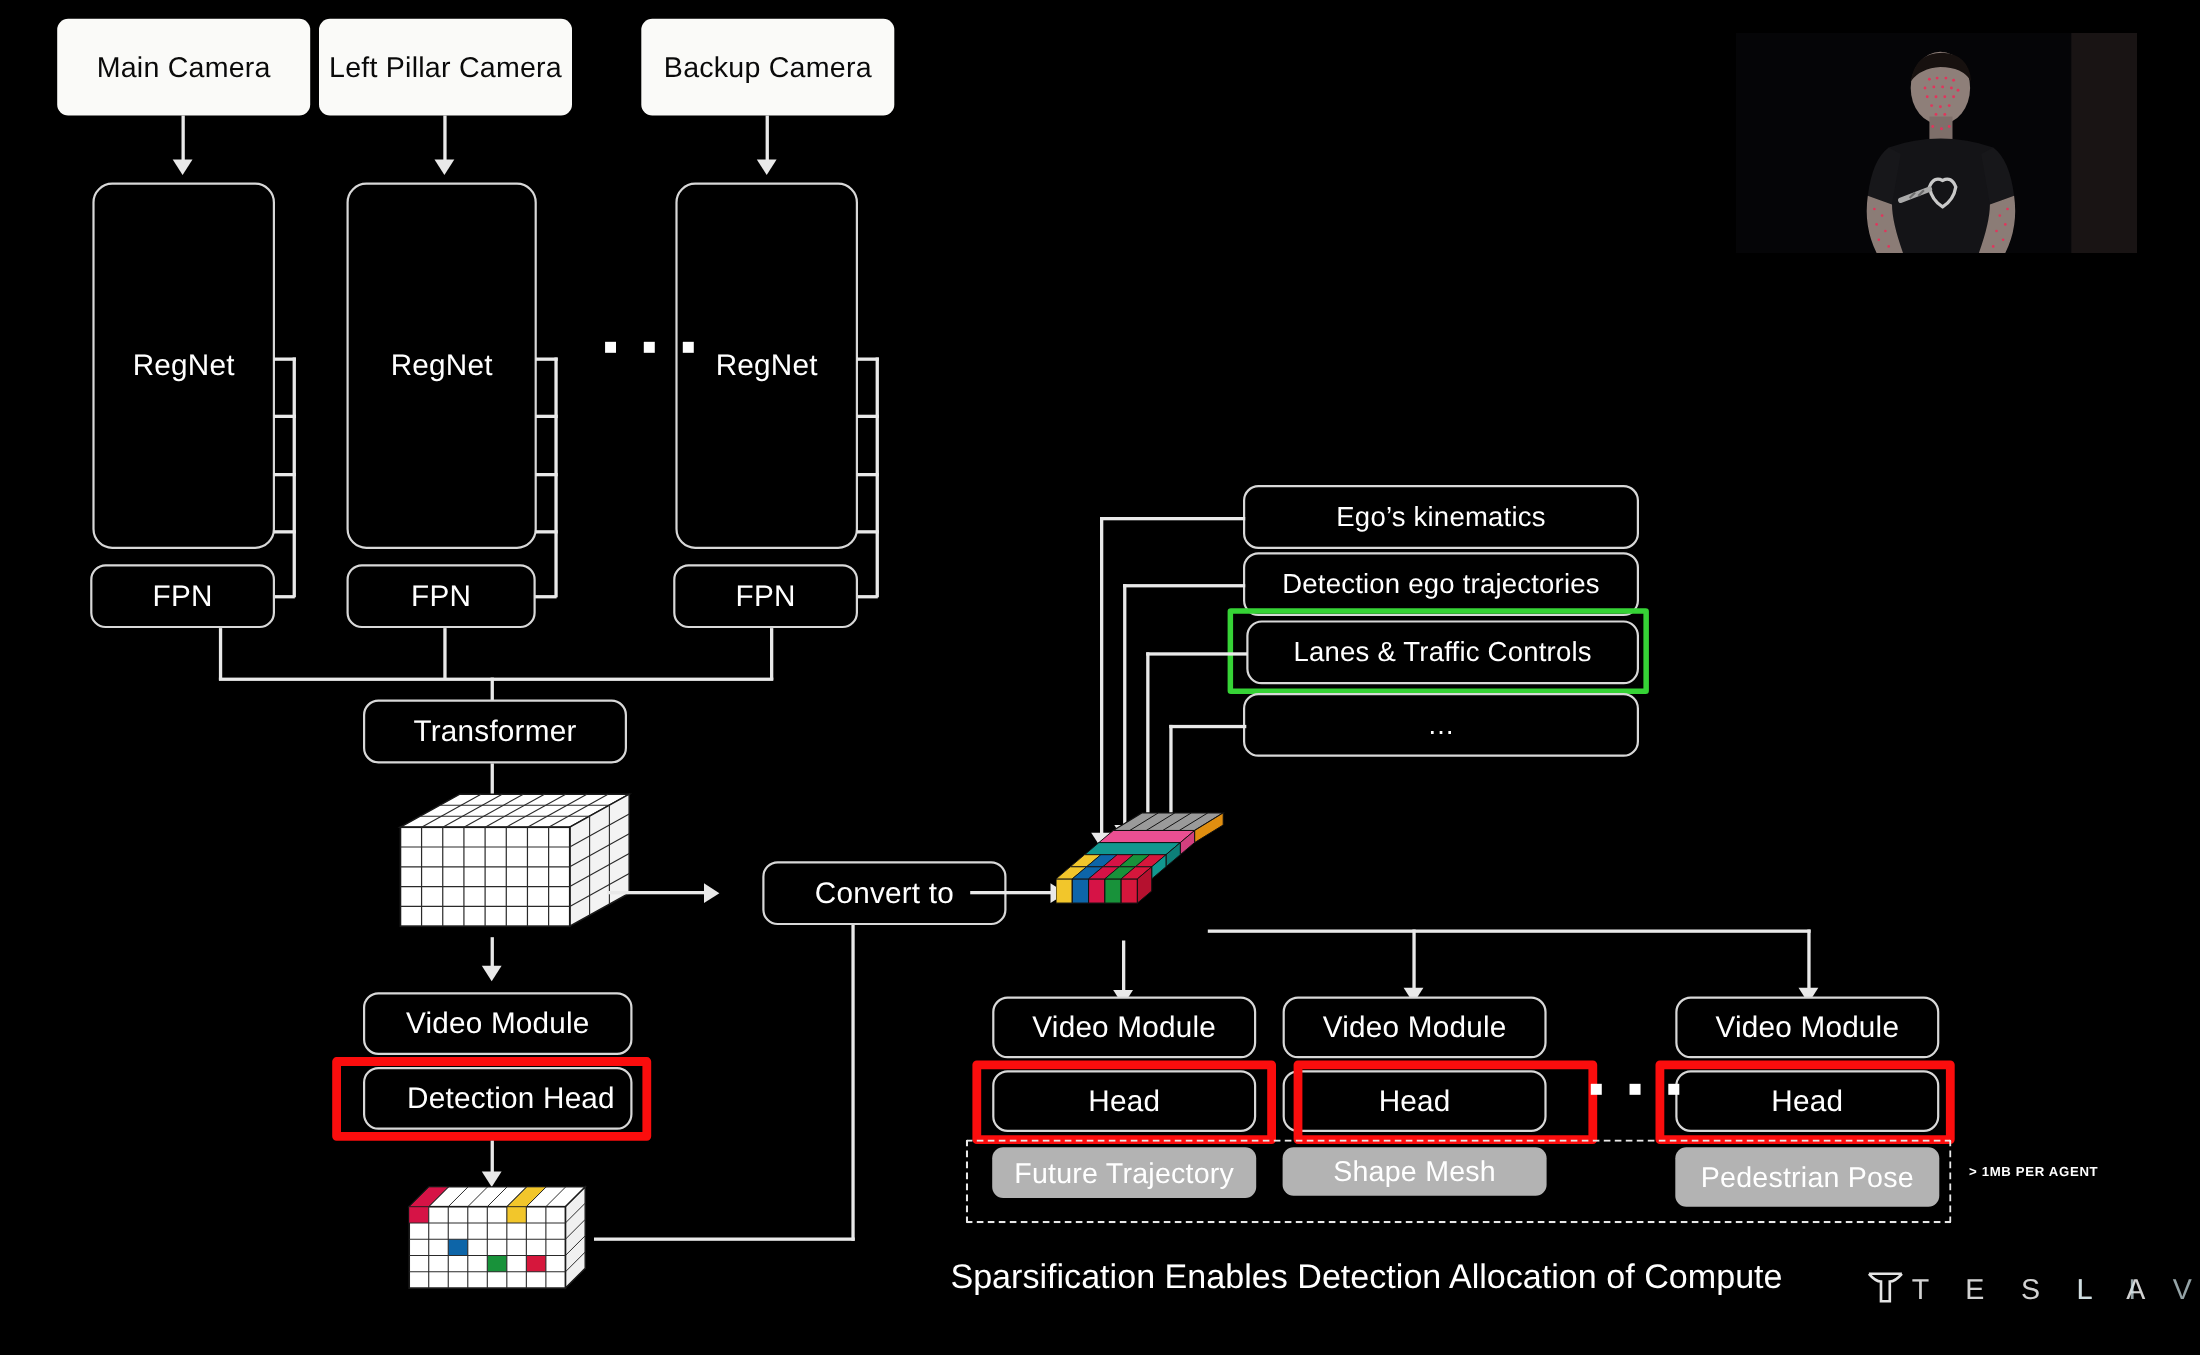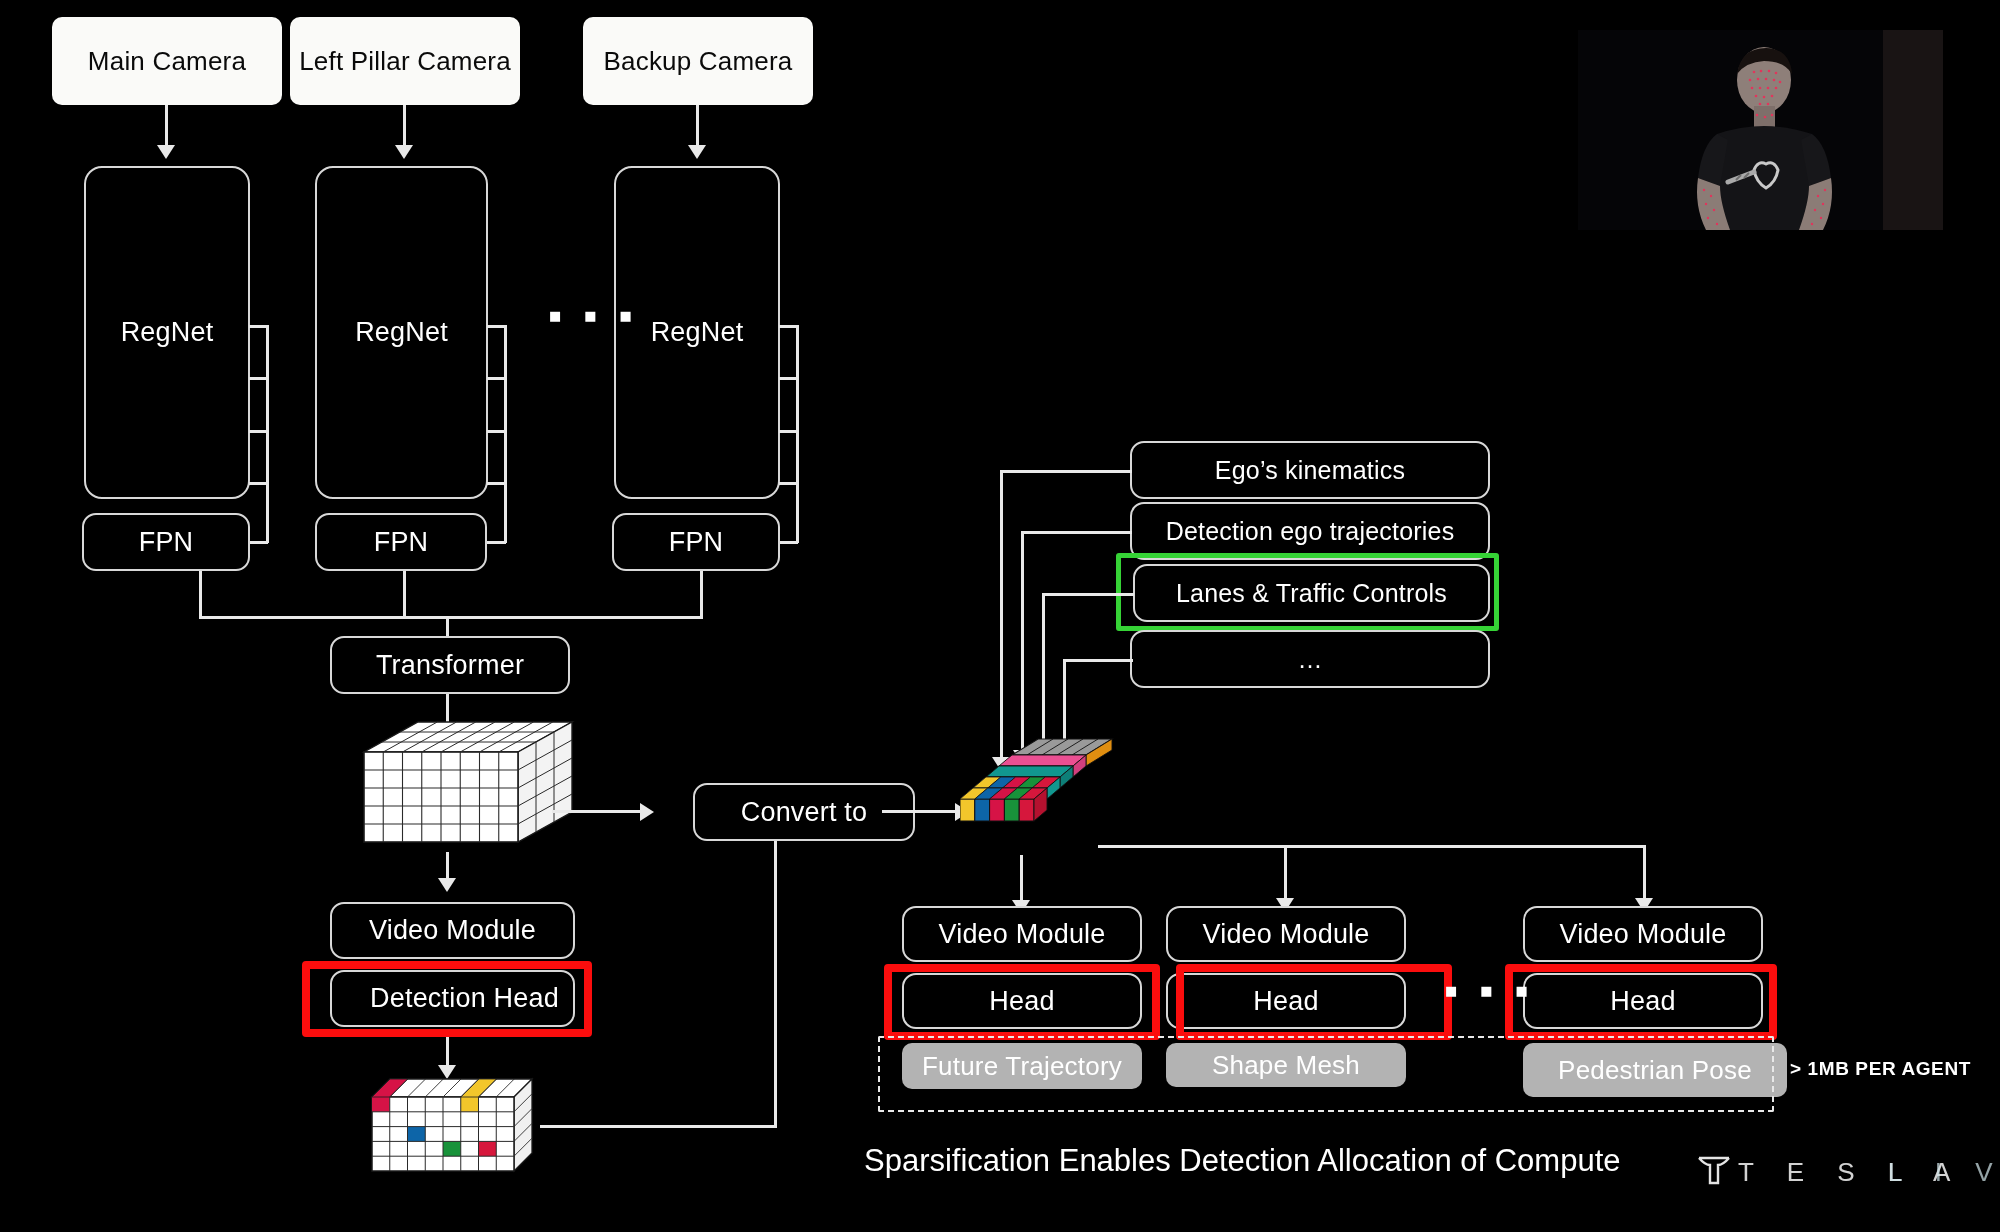--- a/index.html
+++ b/index.html
@@ -73,21 +73,21 @@
   }
 
   
   .cube-wrap { position:absolute; }
 
   
   .caption {
     position:absolute; color:#fff; font-size:31px; white-space:nowrap;
   }
   .agent-note {
-    position:absolute; color:#fff; font-size:19px; font-weight:bold;
+    position:absolute; color:#fff; font-size:12px; font-weight:bold;
     letter-spacing:.6px; white-space:nowrap;
   }
   .tesla-logo {
     position:absolute; color:#e4e4e4; font-size:26px;
     letter-spacing:13px; white-space:nowrap; opacity:.92;
   }
   .live-logo {
     position:absolute; color:#cfe3e8; font-size:26px;
     letter-spacing:13px; white-space:nowrap; opacity:.72;
   }
@@ -438,21 +438,21 @@
     <span>Shape Mesh</span>
   </div>
 
   <div class="box" style="left:1523px; top:906px; width:240px; height:56px;">
     <span>Video Module</span>
   </div>
   <div class="box" style="left:1523px; top:973px; width:240px; height:56px;">
     <span>Head</span>
   </div>
   <div class="hl-red" style="left:1505px; top:964px; width:272px; height:76px;"></div>
-  <div class="box gray" style="left:1523px; top:1043px; width:264px; height:54px;">
+  <div class="box gray" style="left:1523px; top:1043px; width:240px; height:54px;">
     <span>Pedestrian Pose</span>
   </div>
 
   <div class="dots" style="left:1444px; top:970px;">▪ ▪ ▪</div>
 
   <div class="dashed-region" style="left:878px; top:1036px; width:896px; height:76px;"></div>
   <div class="agent-note" style="left:1790px; top:1058px;">&gt; 1MB PER AGENT</div>
 
   <div class="caption" style="left:864px; top:1143px;">Sparsification Enables Detection Allocation of Compute</div>
 

